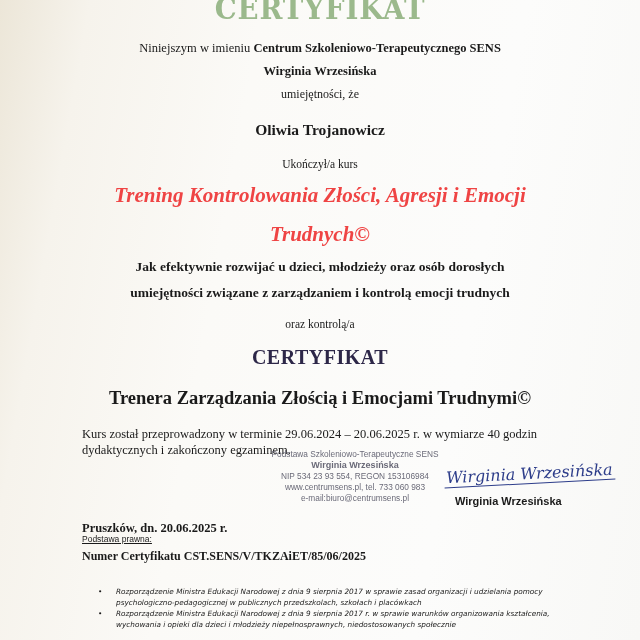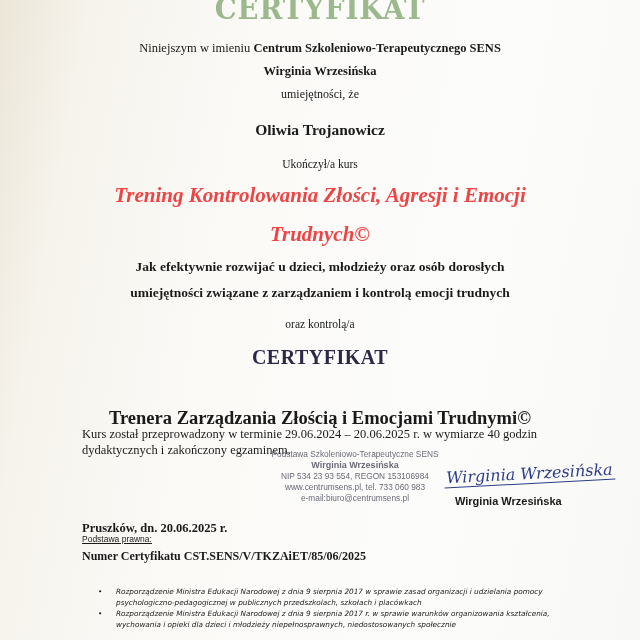--- a/index.html
+++ b/index.html
@@ -17,21 +17,21 @@
   .person { top:114px; font-size:15.5px; font-weight:bold;margin-top:7px; }
   .completed { top:158px; font-size:11.5px; }
   .course { font-size:21px; font-style:italic; font-weight:bold; color:#ef4444; }
   .course1 { top:183px; }
   .course2 { top:222px; }
   .desc { font-size:13.5px; font-weight:bold; }
   .desc1 { top:259px; }
   .desc2 { top:285px; }
   .obtained { top:318px; font-size:11.5px; }
   .cert2 { top:346px; font-size:20px; font-weight:bold; color:#2d2748; letter-spacing:0.5px; }
-  .trainer { top:408px; font-size:18.5px; font-weight:bold; }
+  .trainer { top:388px; font-size:18.5px; font-weight:bold; }
   .left { position:absolute; left:82px; white-space:nowrap; }
   .course-info { top:426px; font-size:12.5px; line-height:16px; }
   .stamp { position:absolute; left:255px; top:449px; width:200px; font-family:"Liberation Sans", sans-serif; font-size:8.3px; color:#6a6a78; text-align:center; line-height:11px; }
   .stamp .sname { font-weight:bold; font-size:9px; }
   .signature { position:absolute; left:444px; top:464px; font-family:"DejaVu Serif", serif; font-style:italic; font-size:16px; color:#2d3d8a; border-bottom:1px solid #2d3d8a; padding:0 2px; transform:rotate(-3deg); }
   .signer { position:absolute; left:455px; top:495px; font-family:"Liberation Sans", sans-serif; font-weight:bold; font-size:11px; }
   .place-date { top:521px; font-size:12.5px; font-weight:bold; }
   .cert-no { top:549px; font-size:12px; font-weight:bold; }
   .legal-label { top:534px; font-family:"Liberation Sans", sans-serif; font-size:8.5px; text-decoration:underline; }
   .legal-list { position:absolute; left:98px; top:586px; width:470px; font-family:"DejaVu Sans", sans-serif; font-style:italic; font-size:7.3px; line-height:11px; margin:0; padding:0; list-style:none; }

